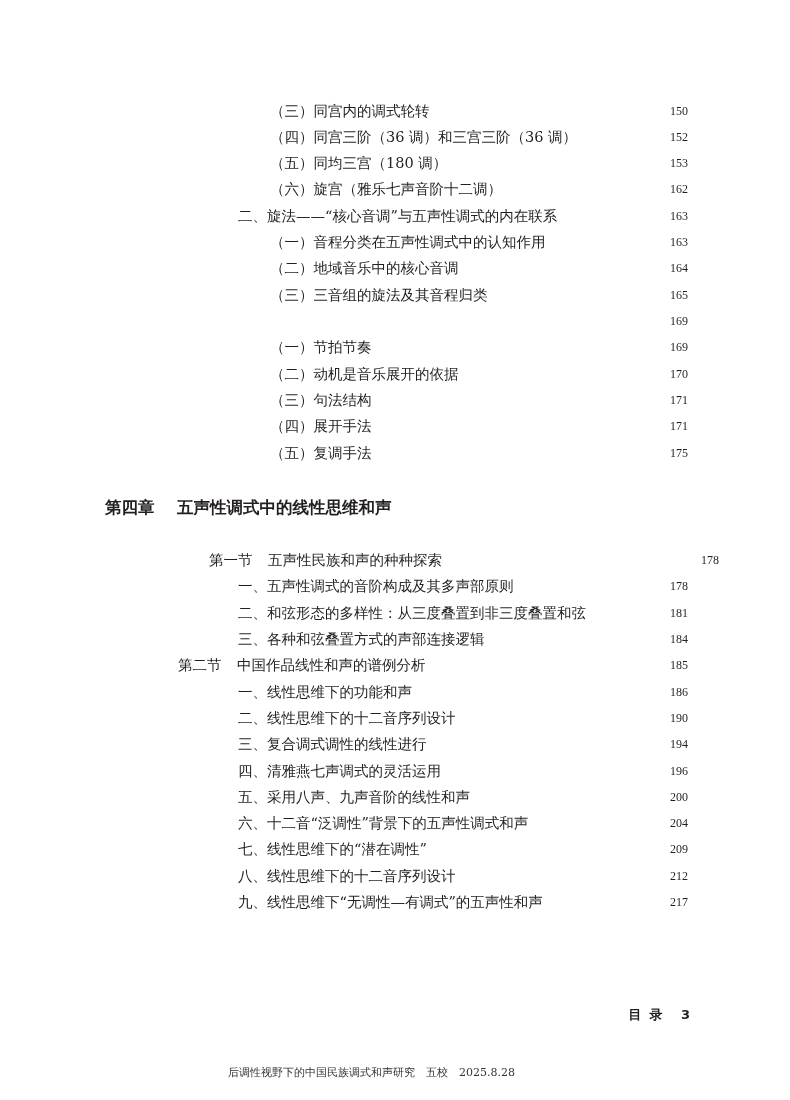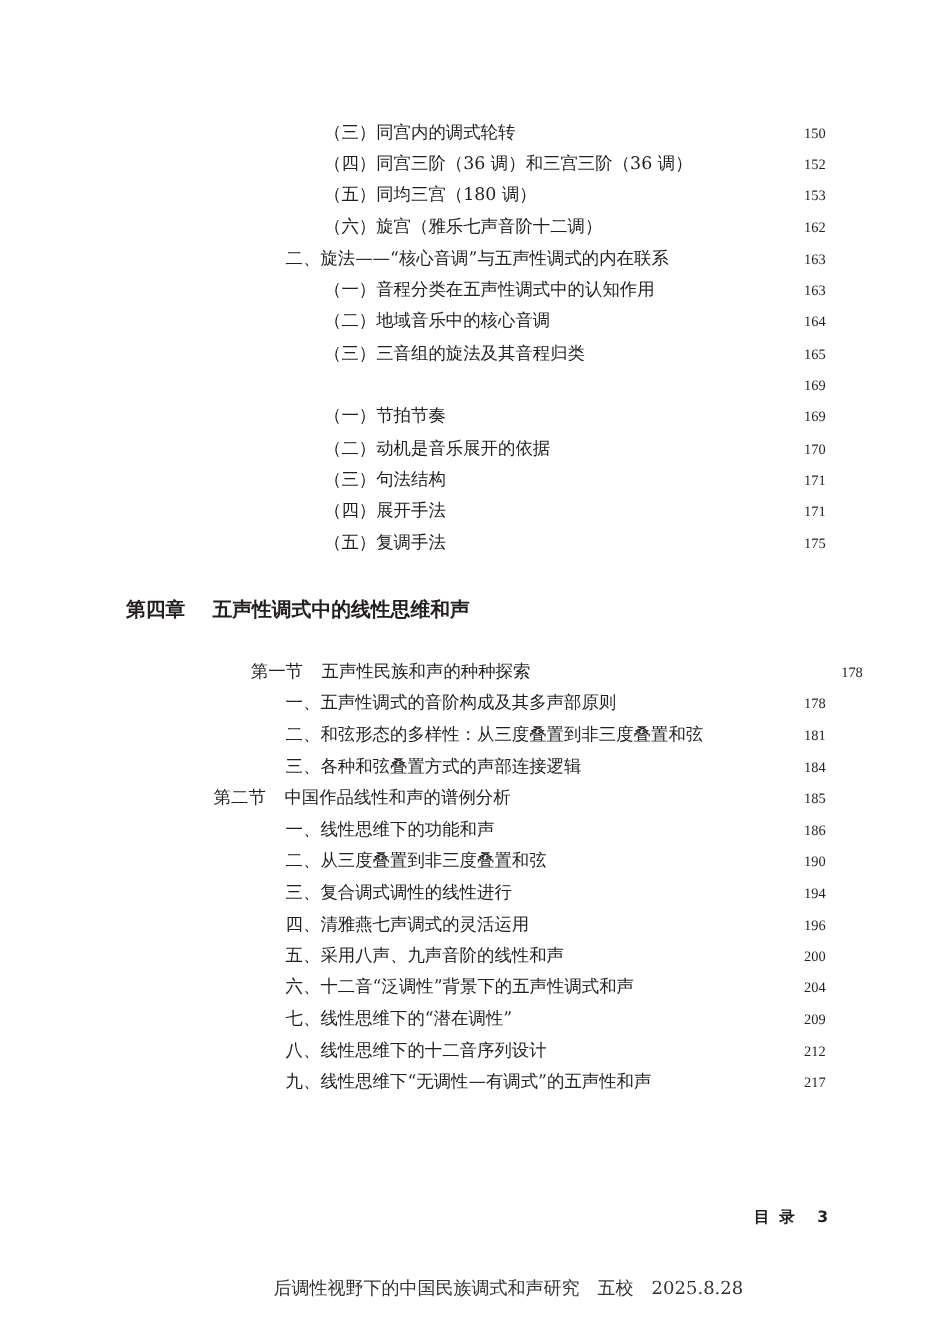--- a/index.html
+++ b/index.html
@@ -33,21 +33,21 @@
   .running-header {
     position: absolute; top: 1005px; right: 100px;
     font-family: "DejaVu Sans", "Liberation Sans", sans-serif;
     font-weight: bold; font-size: 13px; line-height: 20px;
     white-space: nowrap;
   }
   .running-header .label { letter-spacing: 8px; margin-right: 6px; }
   .footer {
     position: absolute; left: 228px; top: 1063px;
     font-family: "DejaVu Serif", "Liberation Serif", serif;
-    font-size: 15px; line-height: 20px; white-space: nowrap;
+    font-size: 11px; line-height: 20px; white-space: nowrap;
     color: #333;
   }
 </style>
 </head>
 <body>
 
 <div>
   <div class="row" style="left:270px; top:101px; width:418px;">
     <span class="text">（三）同宫内的调式轮转</span>
     <span class="page">150</span>
@@ -134,21 +134,21 @@
   <div class="row" style="left:178px; top:655px; width:510px;">
     <span class="section-label">第二节</span>
     <span class="text" style="left:59px;">中国作品线性和声的谱例分析</span>
     <span class="page">185</span>
   </div>
   <div class="row" style="left:238px; top:682px; width:450px;">
     <span class="text">一、线性思维下的功能和声</span>
     <span class="page">186</span>
   </div>
   <div class="row" style="left:238px; top:708px; width:450px;">
-    <span class="text">二、从三度叠置到非三度叠置和弦</span>
+    <span class="text">二、线性思维下的十二音序列设计</span>
     <span class="page">190</span>
   </div>
   <div class="row" style="left:238px; top:734px; width:450px;">
     <span class="text">三、复合调式调性的线性进行</span>
     <span class="page">194</span>
   </div>
   <div class="row" style="left:238px; top:761px; width:450px;">
     <span class="text">四、清雅燕七声调式的灵活运用</span>
     <span class="page">196</span>
   </div>

